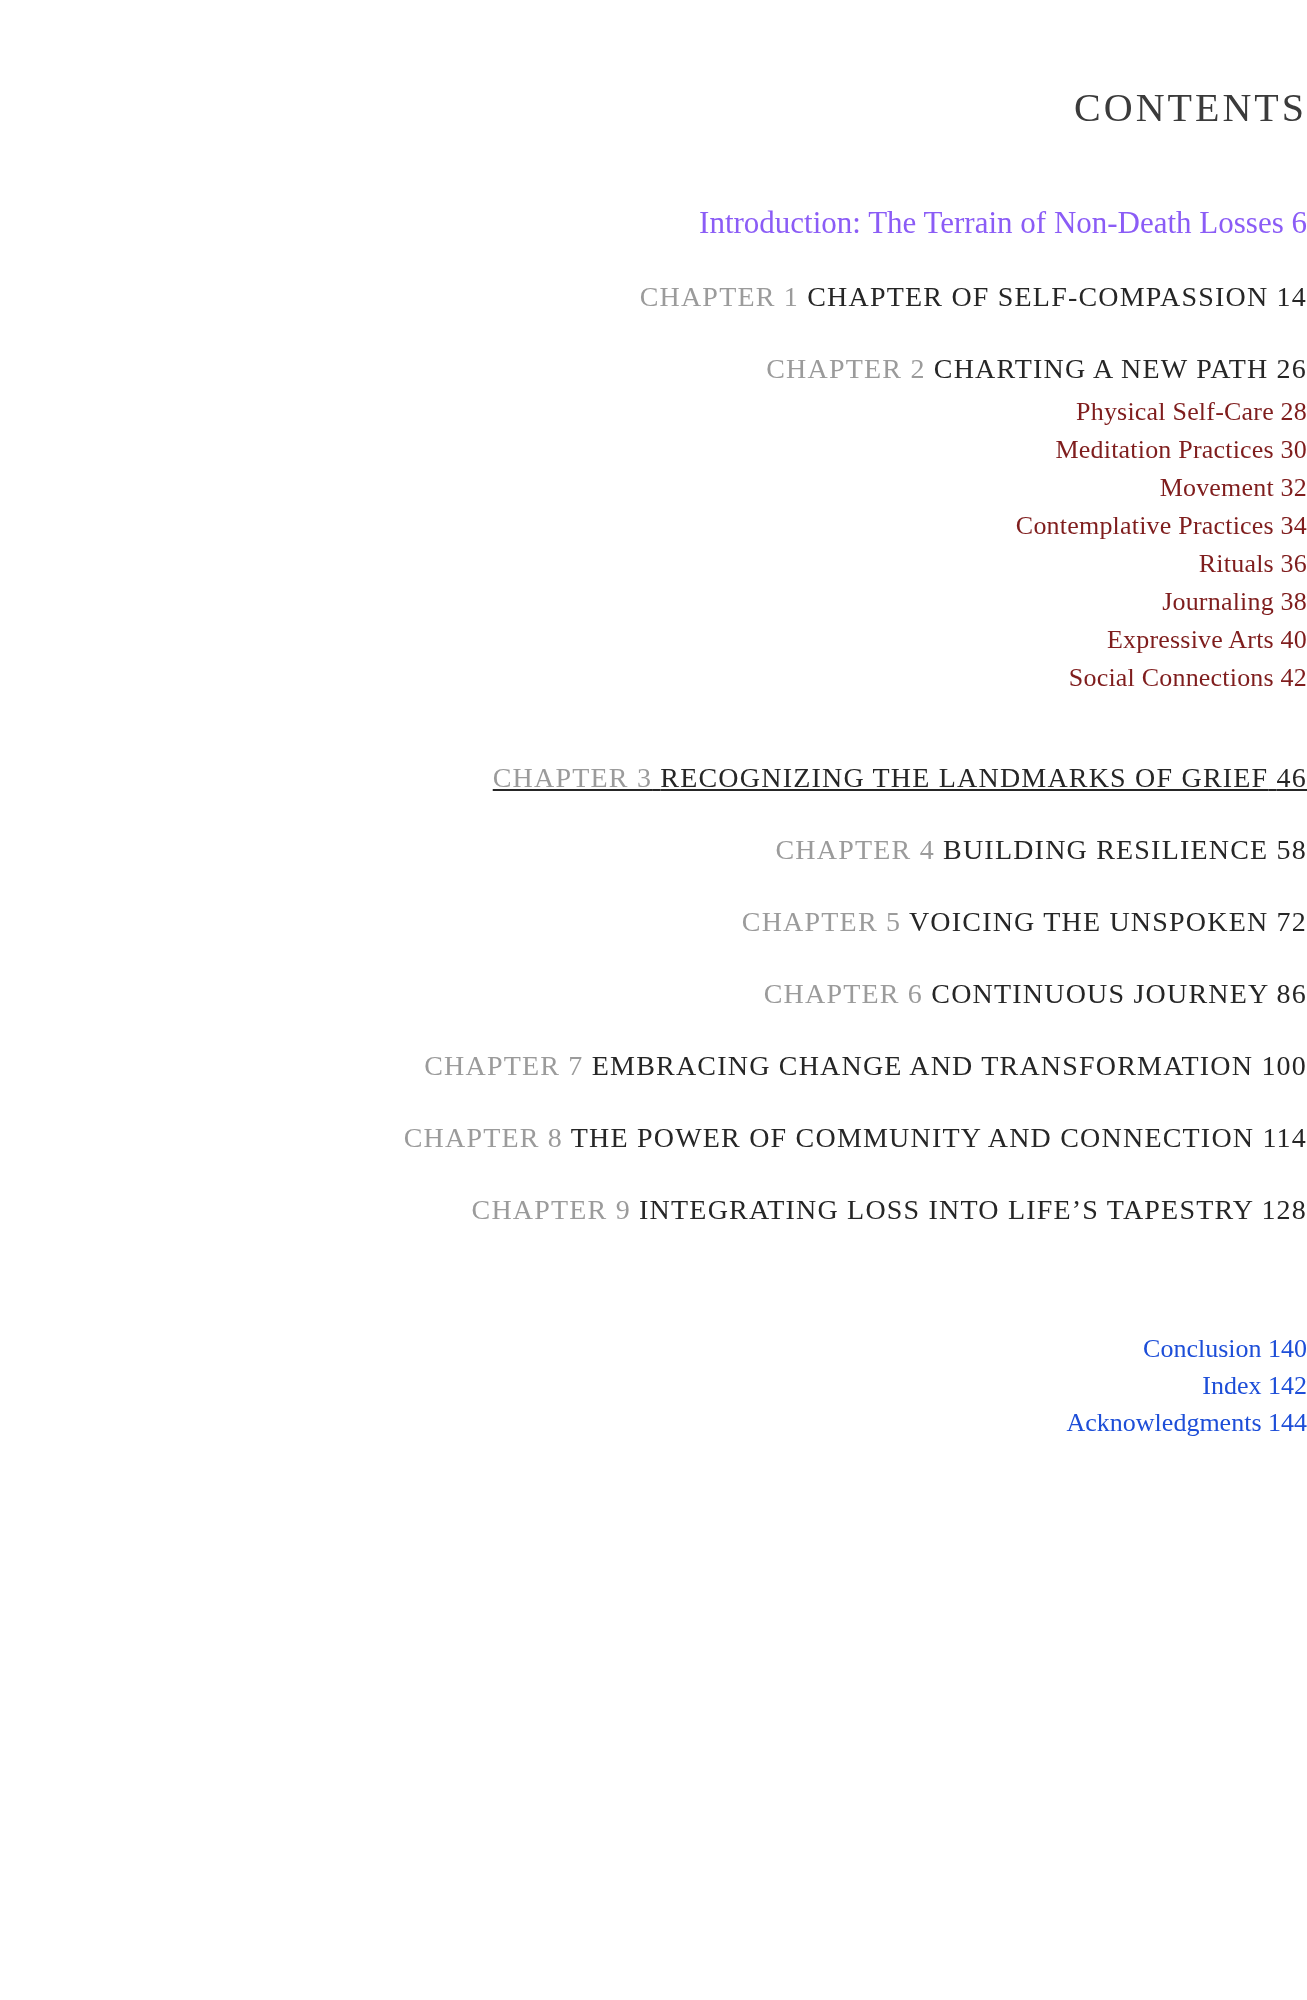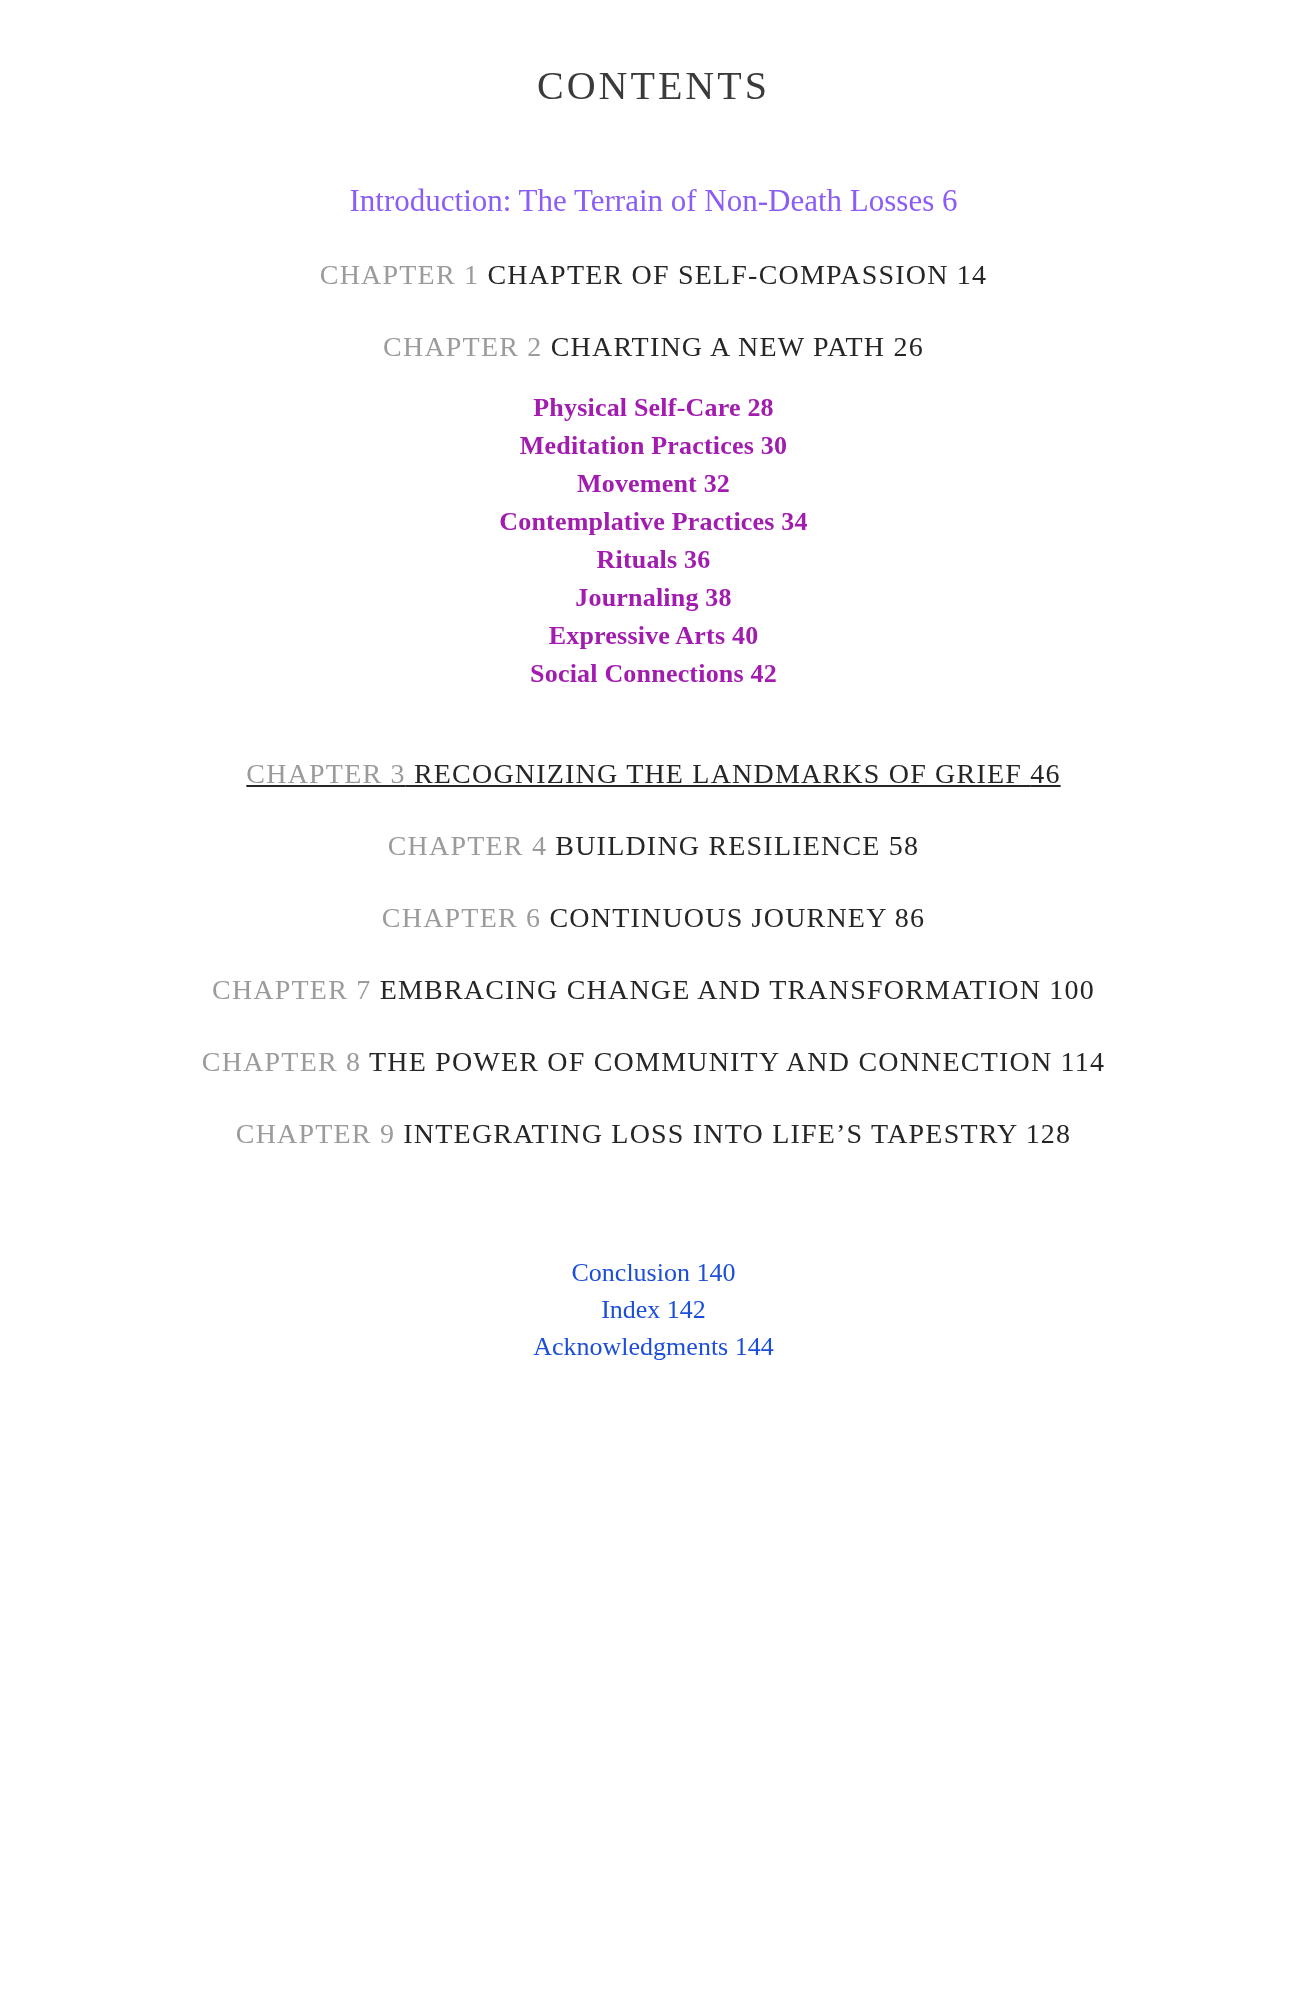--- a/index.html
+++ b/index.html
@@ -12,22 +12,22 @@
     width: 1307px;
     min-height: 2000px;
     font-family: "Liberation Serif", "DejaVu Serif", serif;
     color: #1f1f1f;
     margin: 0 auto;
   }
 
   .page {
     width: 1307px;
     min-height: 2000px;
-    padding-top: 62px;
-    text-align: center;
+    padding-top: 84px;
+    text-align: right;
   }
 
   .toc-title {
     font-size: 40px;
     font-weight: 400;
     letter-spacing: 3px;
     color: #3b3b3b;
   }
 
   .intro-line {
@@ -46,27 +46,26 @@
   .chapter-prefix {
     color: #9b9b9b;
   }
 
   .chapter-title,
   .chapter-page {
     color: #262626;
   }
 
   .subitems {
-    margin-top: 26px;
+    margin-top: 8px;
     font-size: 26px;
     line-height: 38px;
     letter-spacing: 0.2px;
-    color: #a21caf;
+    color: #7f1d1d;
     list-style: none;
-    font-weight: bold;
   }
 
   .gap-before-ch3 { margin-top: 65px; text-decoration: underline; }
 
   .back-matter {
     margin-top: 104px;
     font-size: 26px;
     line-height: 37px;
     color: #1d4ed8;
   }
@@ -137,20 +136,25 @@
     <span class="chapter-title">RECOGNIZING THE LANDMARKS OF GRIEF</span>
     <span class="chapter-page">46</span>
   </div>
 
   <div class="chapter-line">
     <span class="chapter-prefix">CHAPTER 4</span>
     <span class="chapter-title">BUILDING RESILIENCE</span>
     <span class="chapter-page">58</span>
   </div>
 
+  <div class="chapter-line">
+    <span class="chapter-prefix">CHAPTER 5</span>
+    <span class="chapter-title">VOICING THE UNSPOKEN</span>
+    <span class="chapter-page">72</span>
+  </div>
 
   <div class="chapter-line">
     <span class="chapter-prefix">CHAPTER 6</span>
     <span class="chapter-title">CONTINUOUS JOURNEY</span>
     <span class="chapter-page">86</span>
   </div>
 
   <div class="chapter-line">
     <span class="chapter-prefix">CHAPTER 7</span>
     <span class="chapter-title">EMBRACING CHANGE AND TRANSFORMATION</span>

